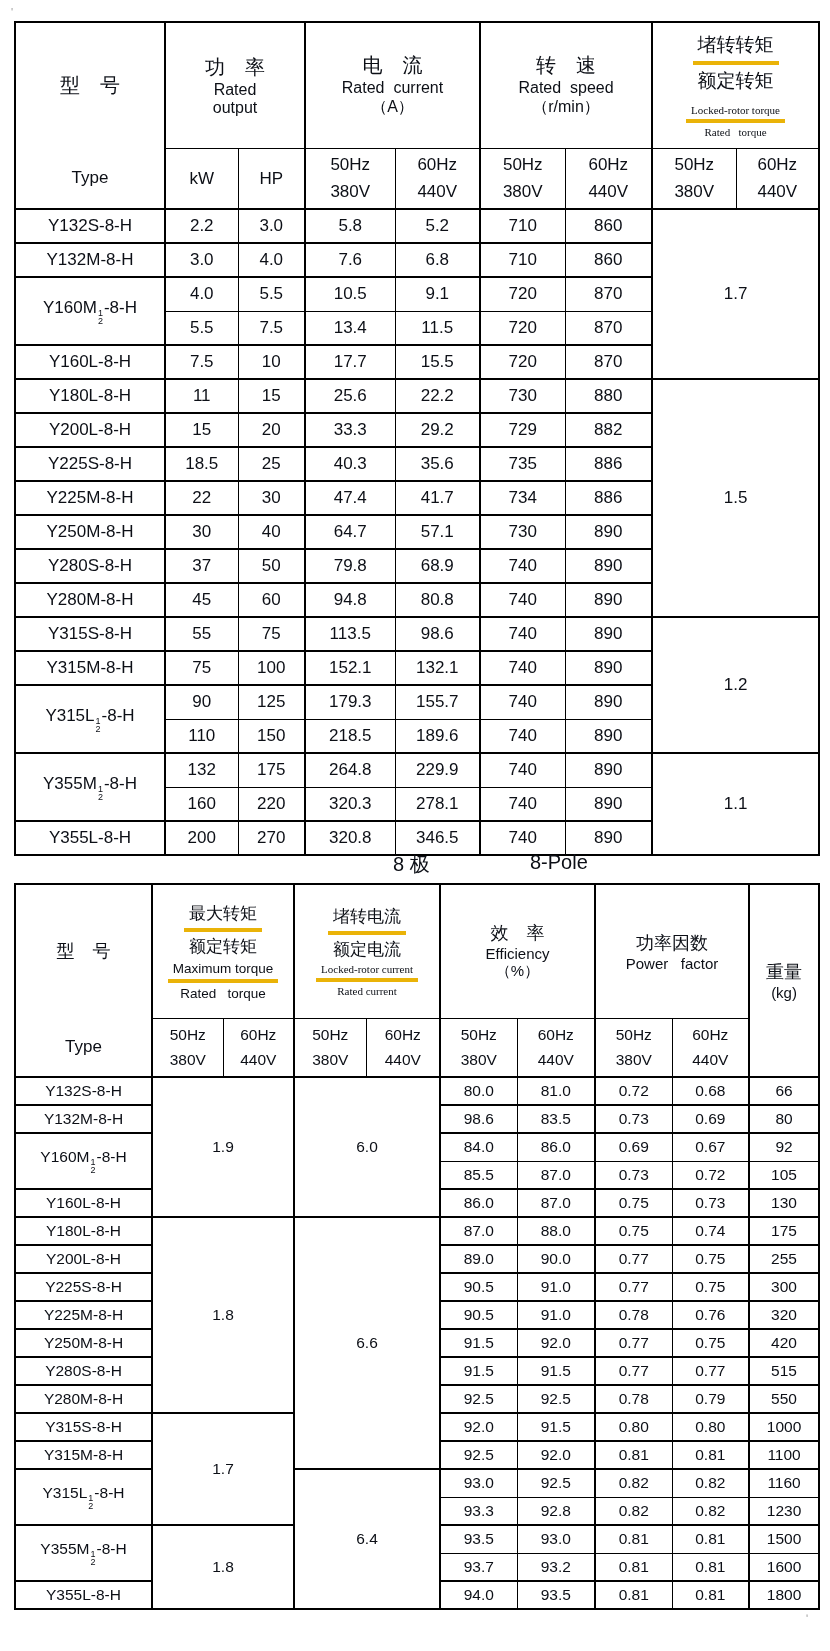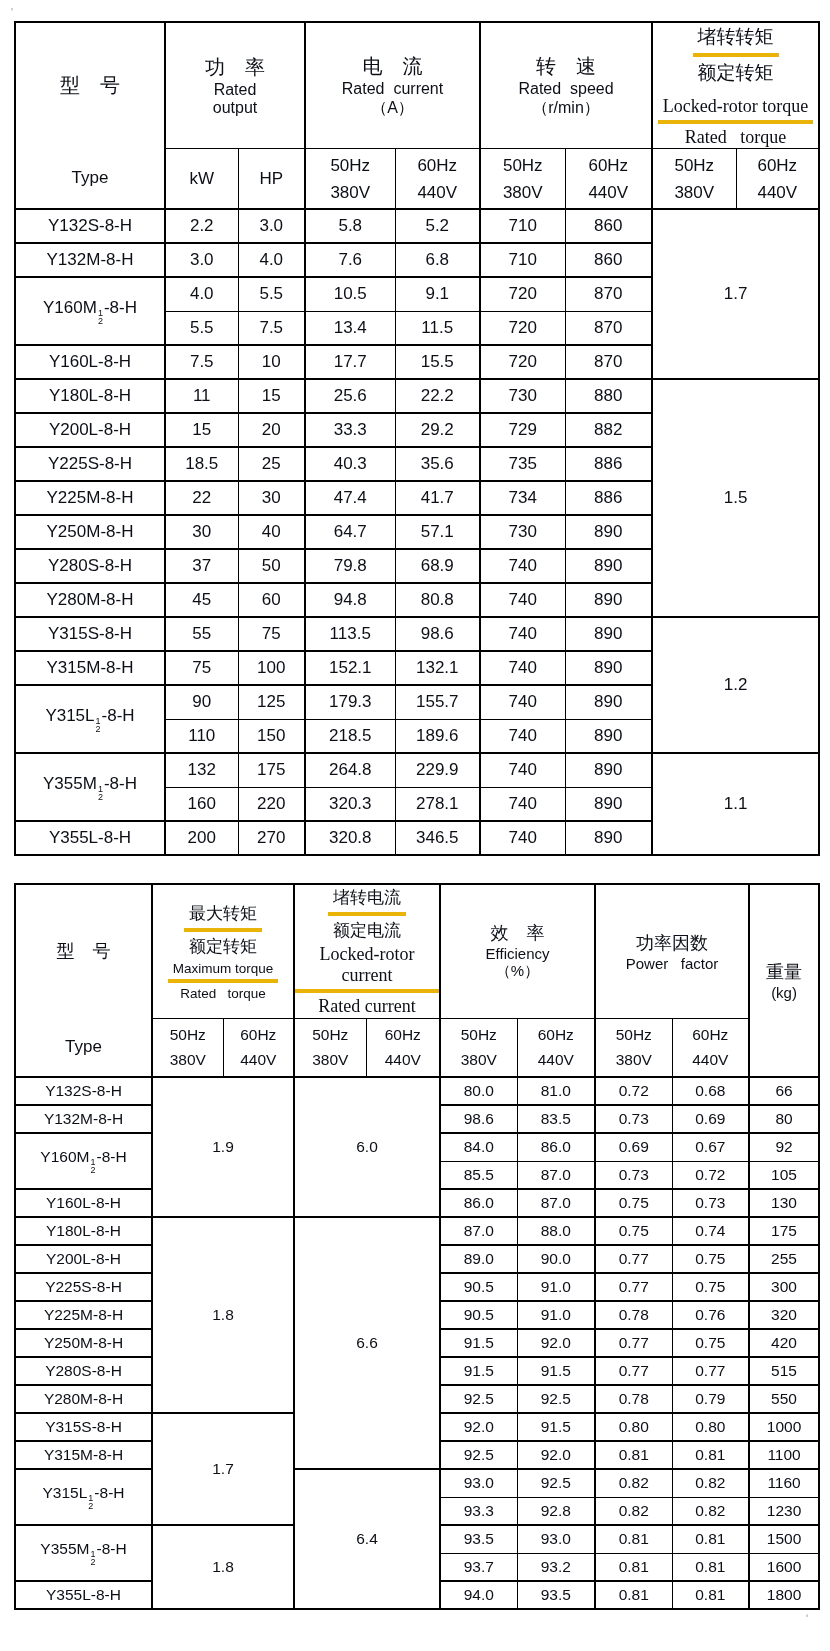--- a/index.html
+++ b/index.html
@@ -40,21 +40,21 @@
   .t2 .typebox .enpart { height:59px; }
 
   .sh div { line-height:27px; font-size:17px; }
   .t2 .sh div { line-height:25px; font-size:15.5px; }
 
   
   .frc { display:flex; flex-direction:column; align-items:center; }
   .frc .top { border-bottom:4px solid #eab308; padding:0 5px 3px; margin-bottom:3px; }
   .t1 .frc.zhf { font-size:19px; }
   .t2 .frc.zhf { font-size:17px; }
-  .frc.serf { font-family:"Liberation Serif","DejaVu Serif",serif; font-size:18px; }
+  .frc.serf { font-family:"Liberation Serif","DejaVu Serif",serif; font-size:11px; }
   .frc.sanf { font-size:13.5px; }
   .hgap { height:4px; }
 
   
   .t1 tbody tr { height:34px; }
   .t2 tbody tr { height:28px; }
   .t1 tbody td { font-size:17px; }
   .t2 tbody td { font-size:15.5px; }
   td.model { font-size:15px;border-radius:17px; }
   .mf { display:inline-flex; flex-direction:column; font-size:9px; line-height:8px; vertical-align:-3px; margin:0 1px; }
@@ -360,20 +360,24 @@
           <td class="gb">200</td>
           <td>270</td>
           <td class="gb">320.8</td>
           <td>346.5</td>
           <td class="gb">740</td>
           <td>890</td>
         </tr>
       </tbody>
   </table>
 
+  <div class="pole">
+    <span class="pz">8 极</span>
+    <span class="pe">8-Pole</span>
+  </div>
 
   <table class="t2">
     <colgroup>
       <col style="width:137px">
         <col style="width:71px">
         <col style="width:71px">
       <col style="width:72px">
         <col style="width:74px">
         <col style="width:77px">
       <col style="width:78px">

